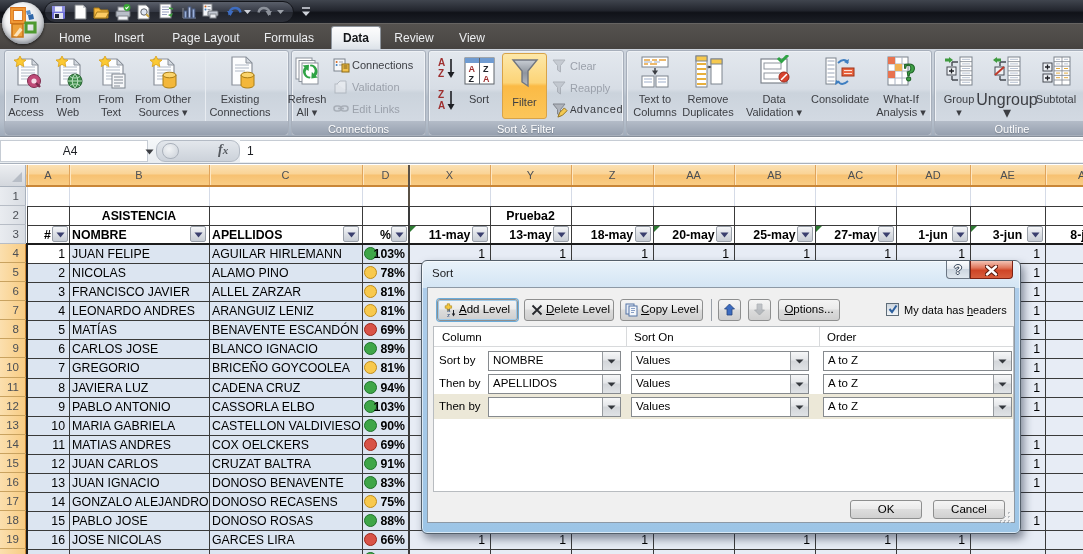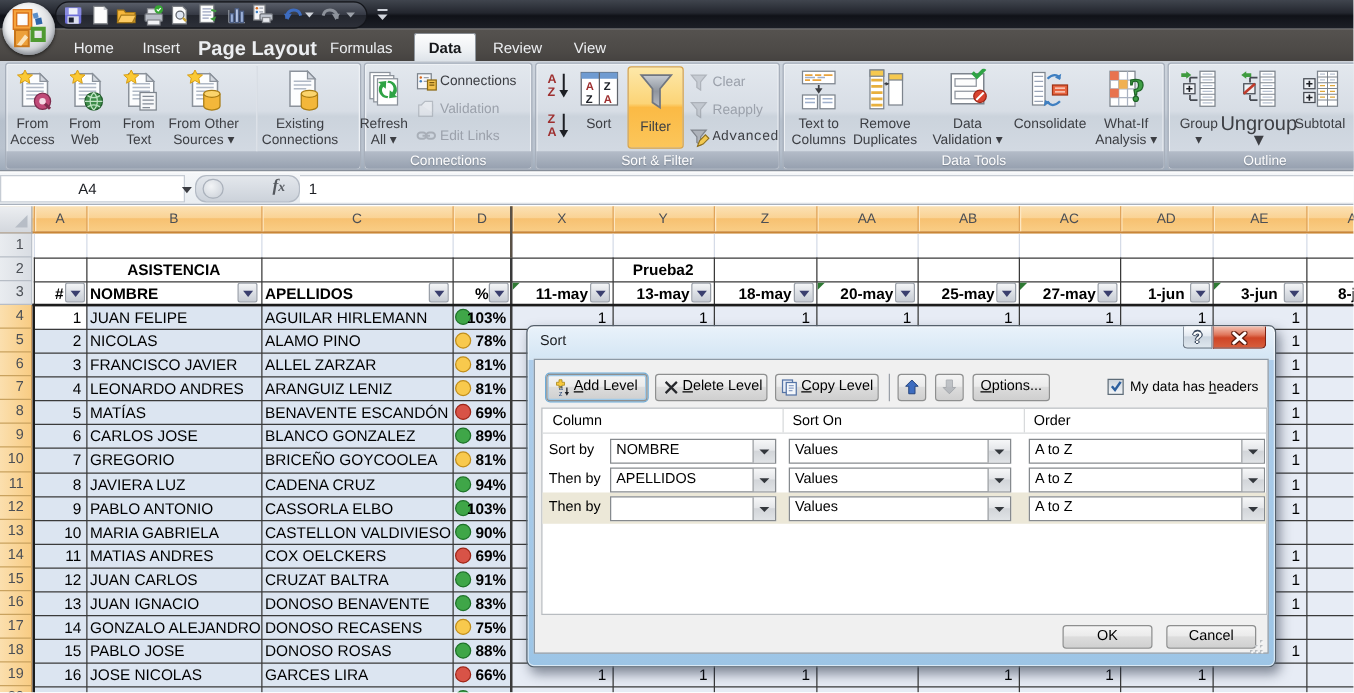--- a/index.html
+++ b/index.html
@@ -88,40 +88,39 @@
 <path d="M4 2h12v13H4z" fill="none" stroke="#f5a33c" stroke-width="1.6"></path>
 <path d="M18 4l4-1 1 4-4 1z" fill="#5b8fc9"></path>
       <path d="M20 8l5-1 1 5-5 1z" fill="#2f66a8"></path>
 <path d="M18 16h9v9h-9z" fill="none" stroke="#4f9a31" stroke-width="3.2"></path>
 <path d="M4 17h11v13H4z" fill="#eda03a" stroke="#c8761b" stroke-width="1.6"></path>
 <path d="M5.5 29l6.5-8.5 2.5 2.5-5.5 6.5z" fill="#fbe3bb"></path>
 </svg>
 
 <div class="ab ct" style="left:20px;top:31px;width:110px;height:16px;color:#eceef1;font-size:12px;">Home</div>
 <div class="ab ct" style="left:74px;top:31px;width:110px;height:16px;color:#eceef1;font-size:12px;">Insert</div>
-<div class="ab ct" style="left:151px;top:31px;width:110px;height:16px;color:#eceef1;font-size:16px;font-weight:bold;">Page Layout</div>
+<div class="ab ct" style="left:151px;top:31px;width:110px;height:16px;color:#eceef1;font-size:12px;">Page Layout</div>
 <div class="ab ct" style="left:234px;top:31px;width:110px;height:16px;color:#eceef1;font-size:12px;">Formulas</div>
 <div class="ab ct" style="left:359px;top:31px;width:110px;height:16px;color:#eceef1;font-size:12px;">Review</div>
 <div class="ab ct" style="left:417px;top:31px;width:110px;height:16px;color:#eceef1;font-size:12px;">View</div>
 
 <div class="ab" style="left:331px;top:26px;width:50px;height:23px;background:linear-gradient(#fdfdfd,#eef1f4 60%,#dde3e9);border:1px solid #8e959d;border-bottom:none;border-radius:3px 3px 0 0;"></div>
 <div class="ab ct" style="left:331px;top:31px;width:50px;font-size:12px;font-weight:bold;color:#15171a;">Data</div>
 
 <div class="ab" style="left:0;top:49px;width:1083px;height:88px;background:linear-gradient(#ccd3dc 0%,#c4ccd6 45%,#b6c0cc 55%,#bac3cf 80%,#9fabba 100%);border-bottom:1px solid #868e99;"></div>
 <div class="ab" style="left:4px;top:50px;width:285px;height:86px;border:1px solid #a7afbb;border-radius:3px;background:linear-gradient(#e3e8ee 0%,#d7dde5 45%,#cbd3dc 50%,#d2d9e2 82%,#c0c8d3 100%);box-shadow:inset 0 0 0 1px #eef1f5;"></div>
     <div class="ab" style="left:5px;top:121px;width:283px;height:14px;background:linear-gradient(#b4bcc8,#96a0af);border-radius:0 0 3px 3px;"></div>
 <div class="ab" style="left:291px;top:50px;width:135px;height:86px;border:1px solid #a7afbb;border-radius:3px;background:linear-gradient(#e3e8ee 0%,#d7dde5 45%,#cbd3dc 50%,#d2d9e2 82%,#c0c8d3 100%);box-shadow:inset 0 0 0 1px #eef1f5;"></div>
     <div class="ab" style="left:292px;top:121px;width:133px;height:14px;background:linear-gradient(#b4bcc8,#96a0af);border-radius:0 0 3px 3px;"></div>
     <div class="ab ct" style="left:291px;top:122.5px;width:135px;font-size:11px;color:#fdfdfe;text-shadow:0 1px 1px #78818d;">Connections</div>
 <div class="ab" style="left:428px;top:50px;width:196px;height:86px;border:1px solid #a7afbb;border-radius:3px;background:linear-gradient(#e3e8ee 0%,#d7dde5 45%,#cbd3dc 50%,#d2d9e2 82%,#c0c8d3 100%);box-shadow:inset 0 0 0 1px #eef1f5;"></div>
     <div class="ab" style="left:429px;top:121px;width:194px;height:14px;background:linear-gradient(#b4bcc8,#96a0af);border-radius:0 0 3px 3px;"></div>
     <div class="ab ct" style="left:428px;top:122.5px;width:196px;font-size:11px;color:#fdfdfe;text-shadow:0 1px 1px #78818d;">Sort &amp; Filter</div>
 <div class="ab" style="left:626px;top:50px;width:306px;height:86px;border:1px solid #a7afbb;border-radius:3px;background:linear-gradient(#e3e8ee 0%,#d7dde5 45%,#cbd3dc 50%,#d2d9e2 82%,#c0c8d3 100%);box-shadow:inset 0 0 0 1px #eef1f5;"></div>
     <div class="ab" style="left:627px;top:121px;width:304px;height:14px;background:linear-gradient(#b4bcc8,#96a0af);border-radius:0 0 3px 3px;"></div>
-    <div class="ab ct" style="left:626px;top:122.5px;width:306px;font-size:11px;color:#fdfdfe;text-shadow:0 1px 1px #78818d;">Data Tools</div>
 <div class="ab" style="left:934px;top:50px;width:156px;height:86px;border:1px solid #a7afbb;border-radius:3px;background:linear-gradient(#e3e8ee 0%,#d7dde5 45%,#cbd3dc 50%,#d2d9e2 82%,#c0c8d3 100%);box-shadow:inset 0 0 0 1px #eef1f5;"></div>
     <div class="ab" style="left:935px;top:121px;width:154px;height:14px;background:linear-gradient(#b4bcc8,#96a0af);border-radius:0 0 3px 3px;"></div>
     <div class="ab ct" style="left:934px;top:122.5px;width:156px;font-size:11px;color:#fdfdfe;text-shadow:0 1px 1px #78818d;">Outline</div>
 <svg class="ab" style="left:12px;top:55px" width="30" height="34" viewBox="0 0 30 34">
 <path d="M6 4h14l6 6v20H6z" fill="#fcfdfe" stroke="#8b929b" stroke-width="1.2"></path>
 <path d="M20 4l6 6h-6z" fill="#d4d9e0" stroke="#8b929b" stroke-width="1"></path>
 <path d="M9 12h14M9 15h14M9 18h14M9 21h14M9 24h9" stroke="#b0b9c6" stroke-width="1.1"></path>
 <path d="M8 1l1.8 3.6L14 5l-3 2.6.8 4L8 9.4 4.2 11.6 5 7.6 2 5l4.2-.4z" fill="#fbc934" stroke="#d99f13" stroke-width=".8"></path>
 <circle cx="22" cy="26" r="6.5" fill="#c04a78" stroke="#7e2c4e"></circle>
       <circle cx="22" cy="26" r="2.6" fill="#f4dbe6"></circle>
@@ -559,21 +558,21 @@
 <div class="ab" style="left:212px;top:304px;font-size:12.3px;white-space:nowrap;">ARANGUIZ LENIZ</div>
 <div class="ab" style="left:364px;top:304px;width:13px;height:13px;border-radius:50%;background:#f8c94d;border:1px solid #c08d1a;"></div>
 <div class="ab" style="left:362px;top:304px;width:43px;text-align:right;font-size:12.3px;font-weight:bold;">81%</div>
 <div class="ab" style="left:27px;top:323px;width:38px;text-align:right;font-size:12.3px;">5</div>
 <div class="ab" style="left:72px;top:323px;font-size:12.3px;white-space:nowrap;">MATÍAS</div>
 <div class="ab" style="left:212px;top:323px;font-size:12.3px;white-space:nowrap;">BENAVENTE ESCANDÓN</div>
 <div class="ab" style="left:364px;top:323px;width:13px;height:13px;border-radius:50%;background:#d85347;border:1px solid #9e2618;"></div>
 <div class="ab" style="left:362px;top:323px;width:43px;text-align:right;font-size:12.3px;font-weight:bold;">69%</div>
 <div class="ab" style="left:27px;top:342px;width:38px;text-align:right;font-size:12.3px;">6</div>
 <div class="ab" style="left:72px;top:342px;font-size:12.3px;white-space:nowrap;">CARLOS JOSE</div>
-<div class="ab" style="left:212px;top:342px;font-size:12.3px;white-space:nowrap;">BLANCO GONZALEZ</div>
+<div class="ab" style="left:212px;top:342px;font-size:12.3px;white-space:nowrap;">BLANCO IGNACIO</div>
 <div class="ab" style="left:364px;top:342px;width:13px;height:13px;border-radius:50%;background:#3fa648;border:1px solid #1e7229;"></div>
 <div class="ab" style="left:362px;top:342px;width:43px;text-align:right;font-size:12.3px;font-weight:bold;">89%</div>
 <div class="ab" style="left:27px;top:361px;width:38px;text-align:right;font-size:12.3px;">7</div>
 <div class="ab" style="left:72px;top:361px;font-size:12.3px;white-space:nowrap;">GREGORIO</div>
 <div class="ab" style="left:212px;top:361px;font-size:12.3px;white-space:nowrap;">BRICEÑO GOYCOOLEA</div>
 <div class="ab" style="left:364px;top:361px;width:13px;height:13px;border-radius:50%;background:#f8c94d;border:1px solid #c08d1a;"></div>
 <div class="ab" style="left:362px;top:361px;width:43px;text-align:right;font-size:12.3px;font-weight:bold;">81%</div>
 <div class="ab" style="left:27px;top:381px;width:38px;text-align:right;font-size:12.3px;">8</div>
 <div class="ab" style="left:72px;top:381px;font-size:12.3px;white-space:nowrap;">JAVIERA LUZ</div>
 <div class="ab" style="left:212px;top:381px;font-size:12.3px;white-space:nowrap;">CADENA CRUZ</div>

